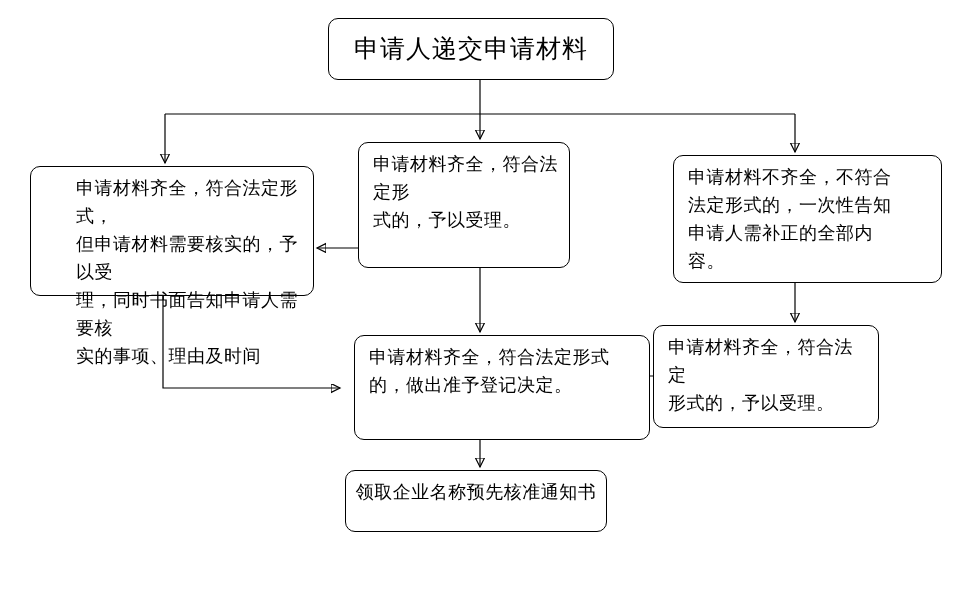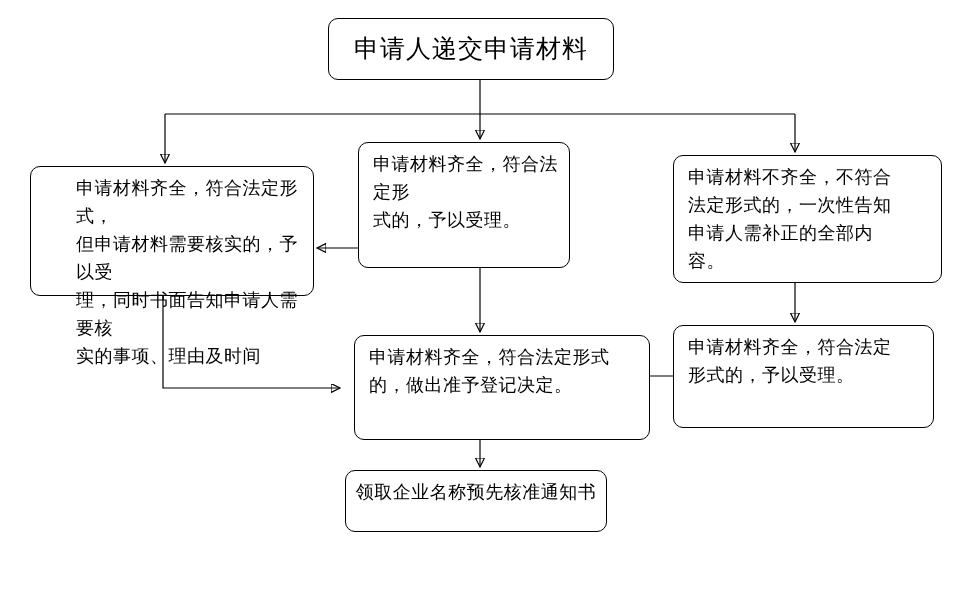--- a/index.html
+++ b/index.html
@@ -42,21 +42,21 @@
   }
   .node-start {
     left: 328px; top: 18px; width: 286px; height: 62px;
     display: flex; align-items: center; justify-content: center;
     font-size: 25px; padding: 0; white-space: nowrap;
     letter-spacing: 1px;
   }
   .node-left        { left: 30px;  top: 166px; width: 284px; height: 130px; padding-left: 45px; }
   .node-center-top  { left: 358px; top: 142px; width: 212px; height: 126px; }
   .node-right-top   { left: 673px; top: 155px; width: 269px; height: 128px; }
-  .node-right-lower { left: 673px; top: 325px; width: 261px; height: 103px; }
+  .node-right-lower { left: 653px; top: 325px; width: 226px; height: 103px; }
   .node-decision    { left: 354px; top: 335px; width: 296px; height: 105px; }
   .node-end {
     left: 345px; top: 470px; width: 262px; height: 62px;
     text-align: center; padding: 7px 4px; white-space: nowrap;
   }
 </style>
 </head>
 <body>
 
 <div class="stage">

